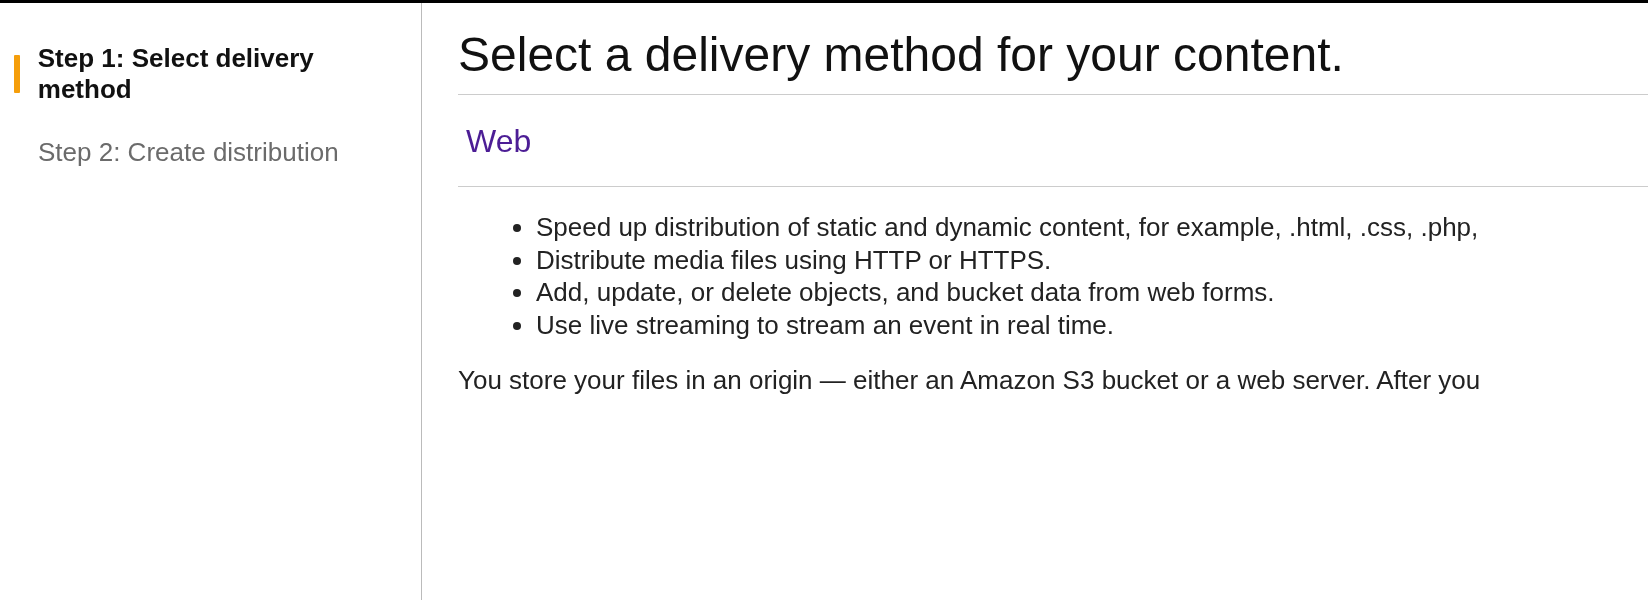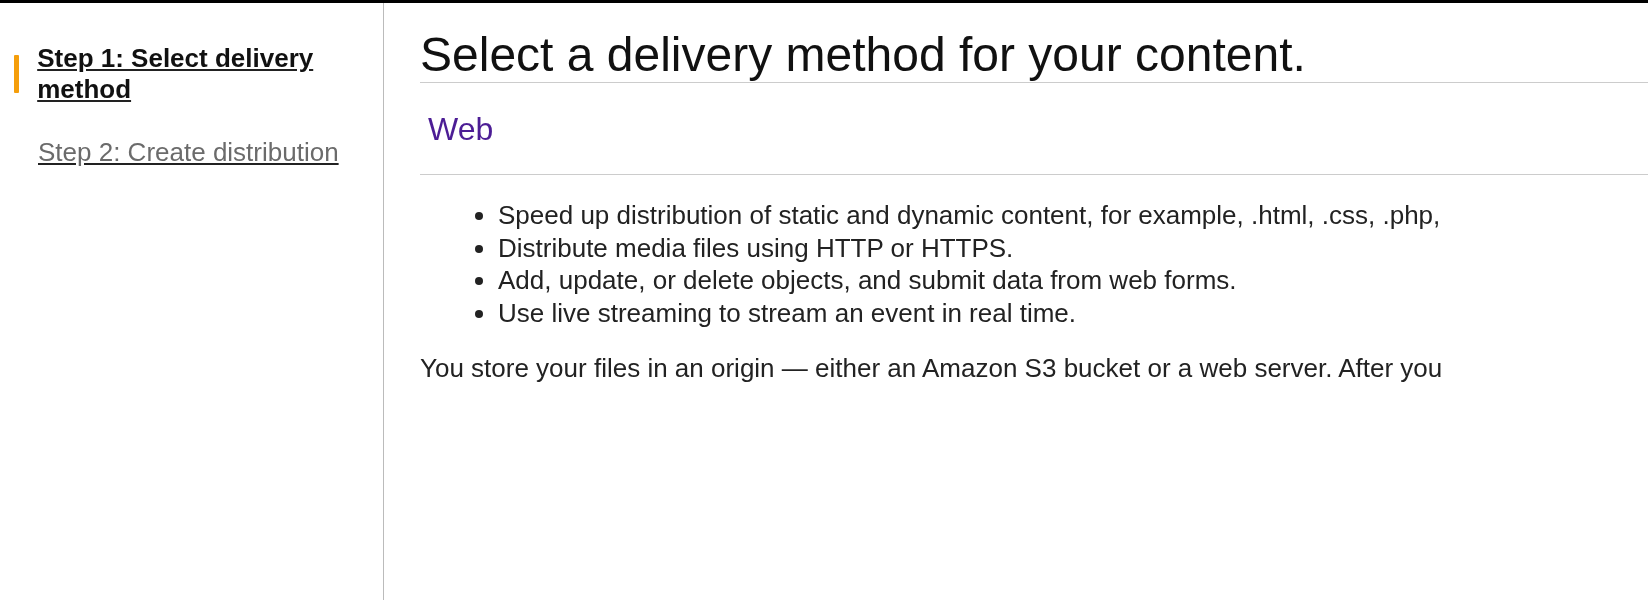--- a/index.html
+++ b/index.html
@@ -10,24 +10,23 @@
       width: 1648px;
       height: 600px;
       overflow: hidden;
       border-top: 3px solid #000;
     }
     .layout {
       display: flex;
       height: 100%;
     }
     .sidebar {
-      width: 384px;
+      width: 422px;
       padding: 40px 20px 0 14px;
       border-right: 1px solid #bbb;
-      text-decoration: underline;
     }
     .step {
       display: flex;
       align-items: center;
       margin-bottom: 28px;
       cursor: pointer;
     }
     .step .bar {
       width: 6px;
       height: 38px;
@@ -46,20 +45,21 @@
     }
     .main {
       flex: 1;
       padding: 24px 0 0 36px;
       overflow: hidden;
     }
     .main h1 {
       font-size: 48px;
       font-weight: 400;
       color: #111;
+      padding-bottom: 12px;
       border-bottom: 1px solid #ccc;
       margin-bottom: 28px;
       white-space: nowrap;
     }
     .section-title {
       font-size: 32px;
       font-weight: 400;
       color: #4c1d95;
       padding: 0 0 26px 8px;
       border-bottom: 1px solid #ccc;
@@ -121,18 +121,18 @@
       <span class="label">Step 2: Create distribution</span>
     </div>
   </aside>
 
   <main class="main">
     <h1>Select a delivery method for your content.</h1>
     <div class="section-title">Web</div>
     <ul class="bullets">
       <li>Speed up distribution of static and dynamic content, for example, .html, .css, .php,</li>
       <li>Distribute media files using HTTP or HTTPS.</li>
-      <li>Add, update, or delete objects, and submit data from web forms.</li>
+      <li>Add, update, or delete objects, and bucket data from web forms.</li>
       <li>Use live streaming to stream an event in real time.</li>
     </ul>
     <p class="note">You store your files in an origin — either an Amazon S3 bucket or a web server. After you </p>
   </main>
 </div>
 
 </body></html>

